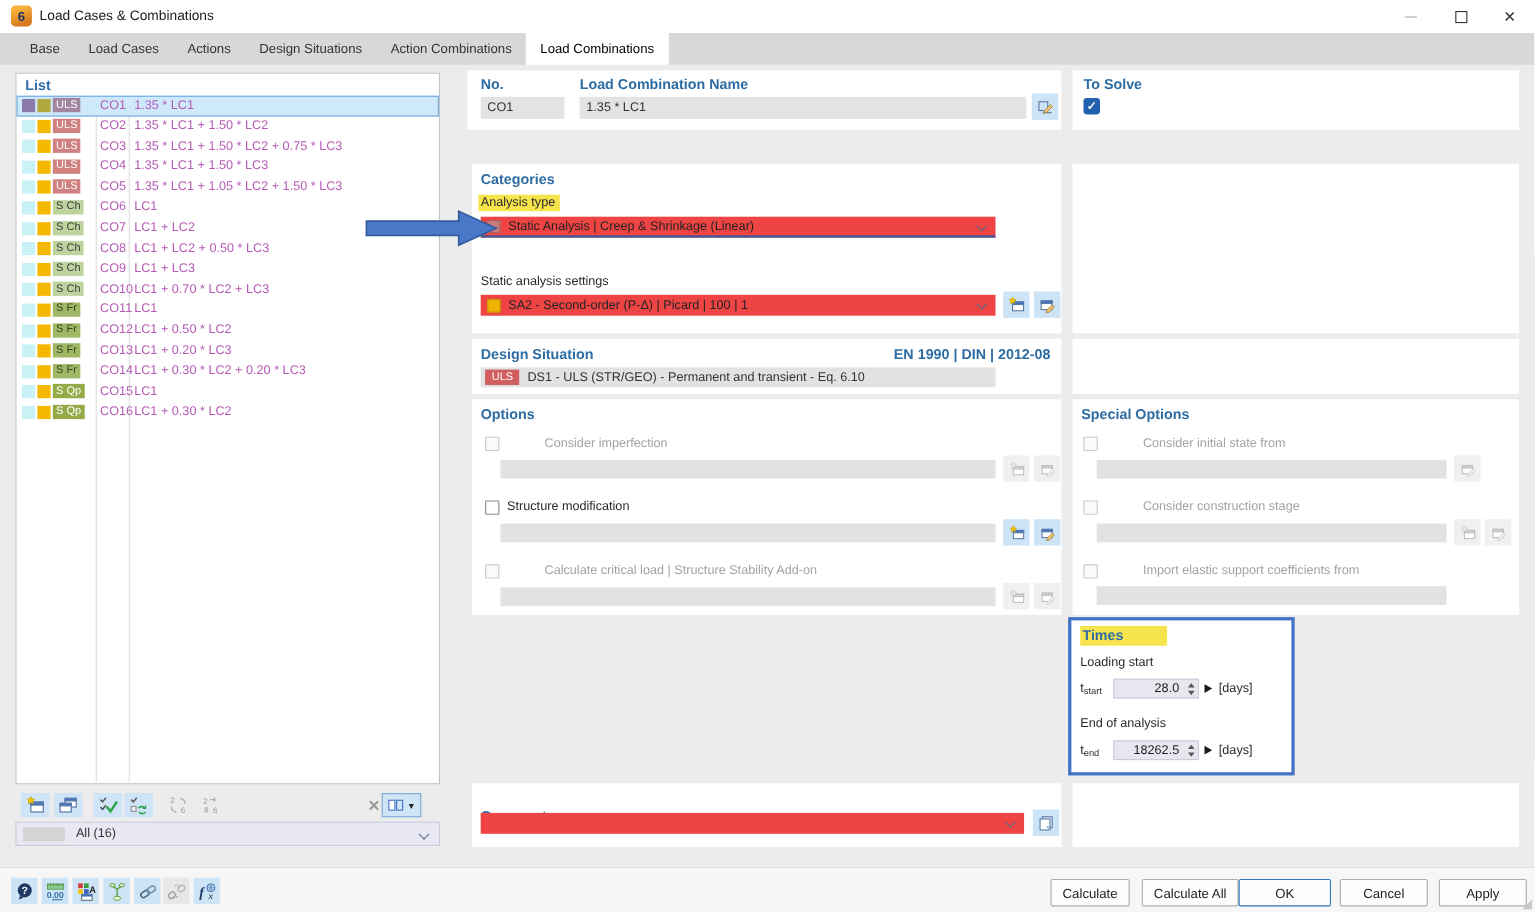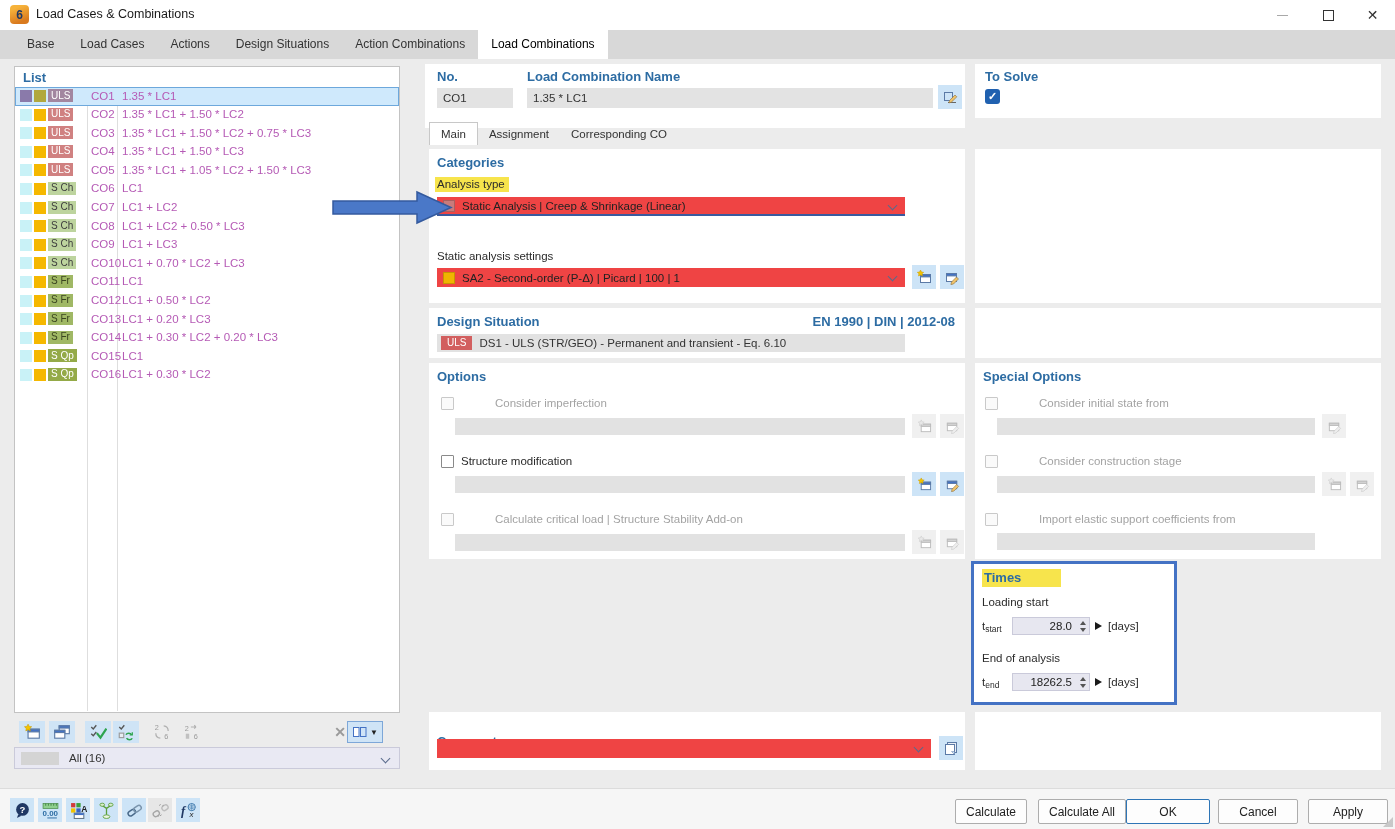--- a/index.html
+++ b/index.html
@@ -324,39 +324,38 @@
       <span style="font-size:8px; color:#222; margin-left:2px;">▼</span>
     </div>
   </div>
 
   <div class="filterbar">
     <span class="fswatch"></span>
     <span class="ftext">All (16)</span>
     <span class="chev" style="right:10px; top:7px;"></span>
   </div>
 
-  <div class="panel" style="left:425px; top:64px; width:540px; height:64px;">
+  <div class="panel" style="left:425px; top:64px; width:540px; height:54px;">
     <div class="hdr" style="left:12px; top:5px;">No.</div>
     <div class="gfield" style="left:12px; top:24px; width:76px;">CO1</div>
     <div class="hdr" style="left:102px; top:5px;">Load Combination Name</div>
     <div class="gfield" style="left:102px; top:24px; width:406px;">1.35 * LC1</div>
     <div class="ibtn" style="left:513px; top:21px;">
       <svg width="16" height="16" viewBox="0 0 16 16">
           <rect x="2.5" y="3.5" width="8" height="8" fill="none" stroke="#5b7aa6"></rect>
           <path d="M6 13.5h8" stroke="#666"></path>
           <path d="M7.5 11.5l5.5-5.5 1.8 1.8-5.5 5.5-2.4.6z" fill="#f0c36a" stroke="#8a6d3b" stroke-width=".6"></path>
         </svg>
     </div>
   </div>
   <div class="panel" style="left:975px; top:64px; width:406px; height:54px;">
     <div class="hdr" style="left:10px; top:5px;">To Solve</div>
     <div class="tosolve-cb" style="left:10px; top:25px;">✓</div>
   </div>
 
-  <div class="subtabs"><span class="stab active">Main</span><span class="stab">Assignment</span><span class="stab">Corresponding CO</span></div>
 
   <div class="panel" style="left:429px; top:149px; width:536px; height:154px;">
     <div class="hdr" style="left:8px; top:6px;">Categories</div>
     <div class="lbl" style="left:6px; top:29px;"><span class="hl">Analysis type</span></div>
     <div class="dd focus" style="left:8px; top:48px; width:468px;">
       <span class="csq rose"></span>
       <span>Static Analysis | Creep &amp; Shrinkage (Linear)</span>
       <span class="chev"></span>
     </div>
     <div class="lbl" style="left:8px; top:101px;">Static analysis settings</div>

